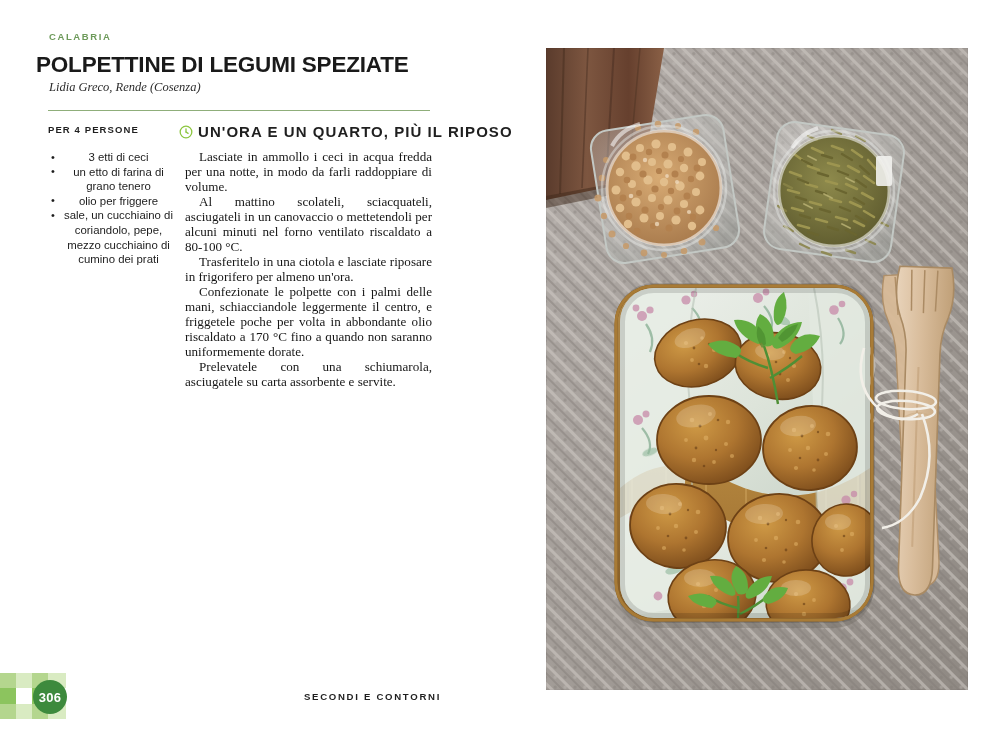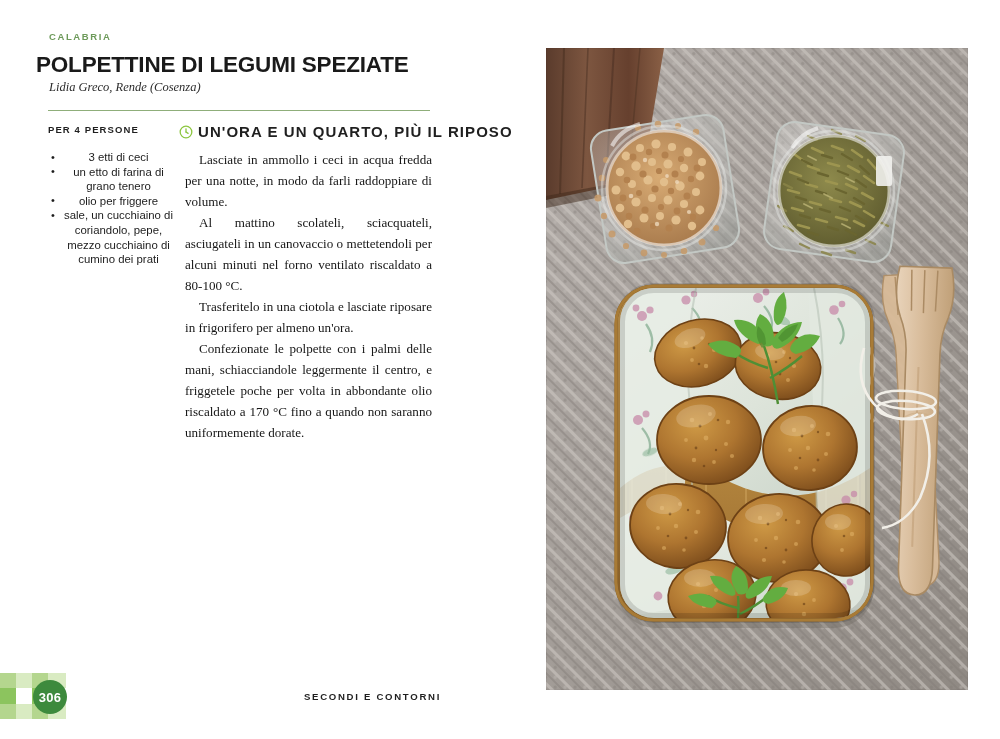--- a/index.html
+++ b/index.html
@@ -127,21 +127,21 @@
   .body-copy {
     position: absolute;
     left: 185px;
     top: 149px;
     width: 247px;
   }
   .body-copy p {
     margin: 0;
     font-family: "Liberation Serif", serif;
     font-size: 13.1px;
-    line-height: 21px;
+    line-height: 15px;
     color: #161616;
     text-align: justify;
     text-indent: 14px;
     hyphens: none;
   }
 
   
   .gingham {
     position: absolute;
     left: 0px;
@@ -216,20 +216,21 @@
     <li>un etto di farina di grano tenero</li>
     <li>olio per friggere</li>
     <li>sale, un cucchiaino di coriandolo, pepe, mezzo cucchiaino di cumino dei prati</li>
   </ul>
 
   <div class="body-copy">
     <p>Lasciate in ammollo i ceci in acqua fredda per una notte, in modo da farli raddoppiare di volume.</p>
     <p>Al mattino scolateli, sciacquateli, asciugateli in un canovaccio o mettetendoli per alcuni minuti nel forno ventilato riscaldato a 80-100 °C.</p>
     <p>Trasferitelo in una ciotola e lasciate riposare in frigorifero per almeno un'ora.</p>
     <p>Confezionate le polpette con i palmi delle mani, schiacciandole leggermente il centro, e friggetele poche per volta in abbondante olio riscaldato a 170 °C fino a quando non saranno uniformemente dorate.</p>
+    <p>Prelevatele con una schiumarola, asciugatele su carta assorbente e servite.</p>
   </div>
 
   <div class="gingham">
     <svg width="66" height="46" viewBox="0 0 66 46">
       <rect x="0" y="0" width="16" height="15" fill="#b4d68e"></rect>
       <rect x="16" y="0" width="16" height="15" fill="#d9ebc2"></rect>
       <rect x="32" y="0" width="16" height="15" fill="#b4d68e"></rect>
       <rect x="48" y="0" width="18" height="15" fill="#d9ebc2"></rect>
       <rect x="0" y="15" width="16" height="16" fill="#8cc45e"></rect>
       <rect x="16" y="15" width="16" height="16" fill="#ffffff"></rect>

